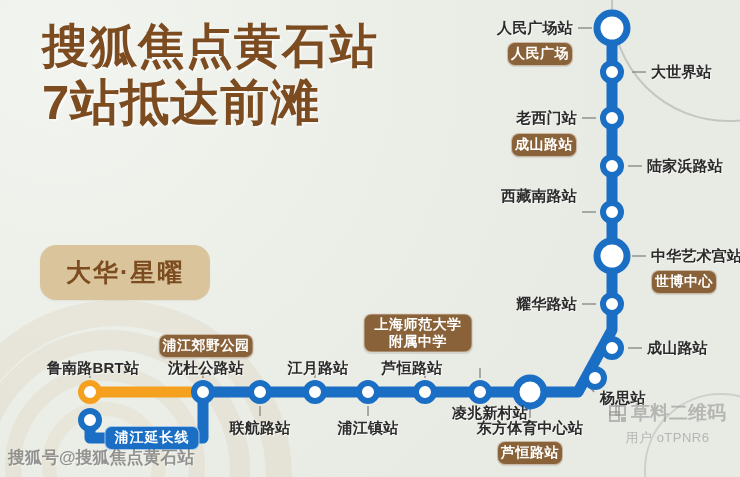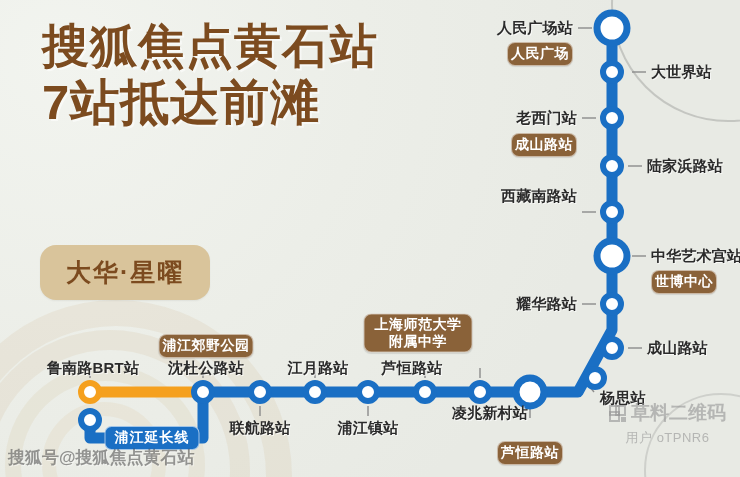--- a/index.html
+++ b/index.html
@@ -172,20 +172,21 @@
 
   <div class="label l" style="left:651px;top:256px;">中华艺术宫站</div>
   <div class="tag l" style="left:651px;top:282px;">世博中心</div>
 
   <div class="label r" style="left:577px;top:304px;">耀华路站</div>
 
   <div class="label l" style="left:647px;top:348px;">成山路站</div>
 
   <div class="label l" style="left:600px;top:398px;">杨思站</div>
 
+  <div class="label c" style="left:530px;top:428px;">东方体育中心站</div>
   <div class="tag c" style="left:530px;top:453px;">芦恒路站</div>
 
   <div class="label c" style="left:490px;top:368px;margin-top:45px;">凌兆新村站</div>
 
   <div class="label c" style="left:412px;top:368px;">芦恒路站</div>
   <div class="tag c two" style="left:418px;top:333px;">
     <span>上海师范大学</span><br>
     <span>附属中学</span>
   </div>
 

